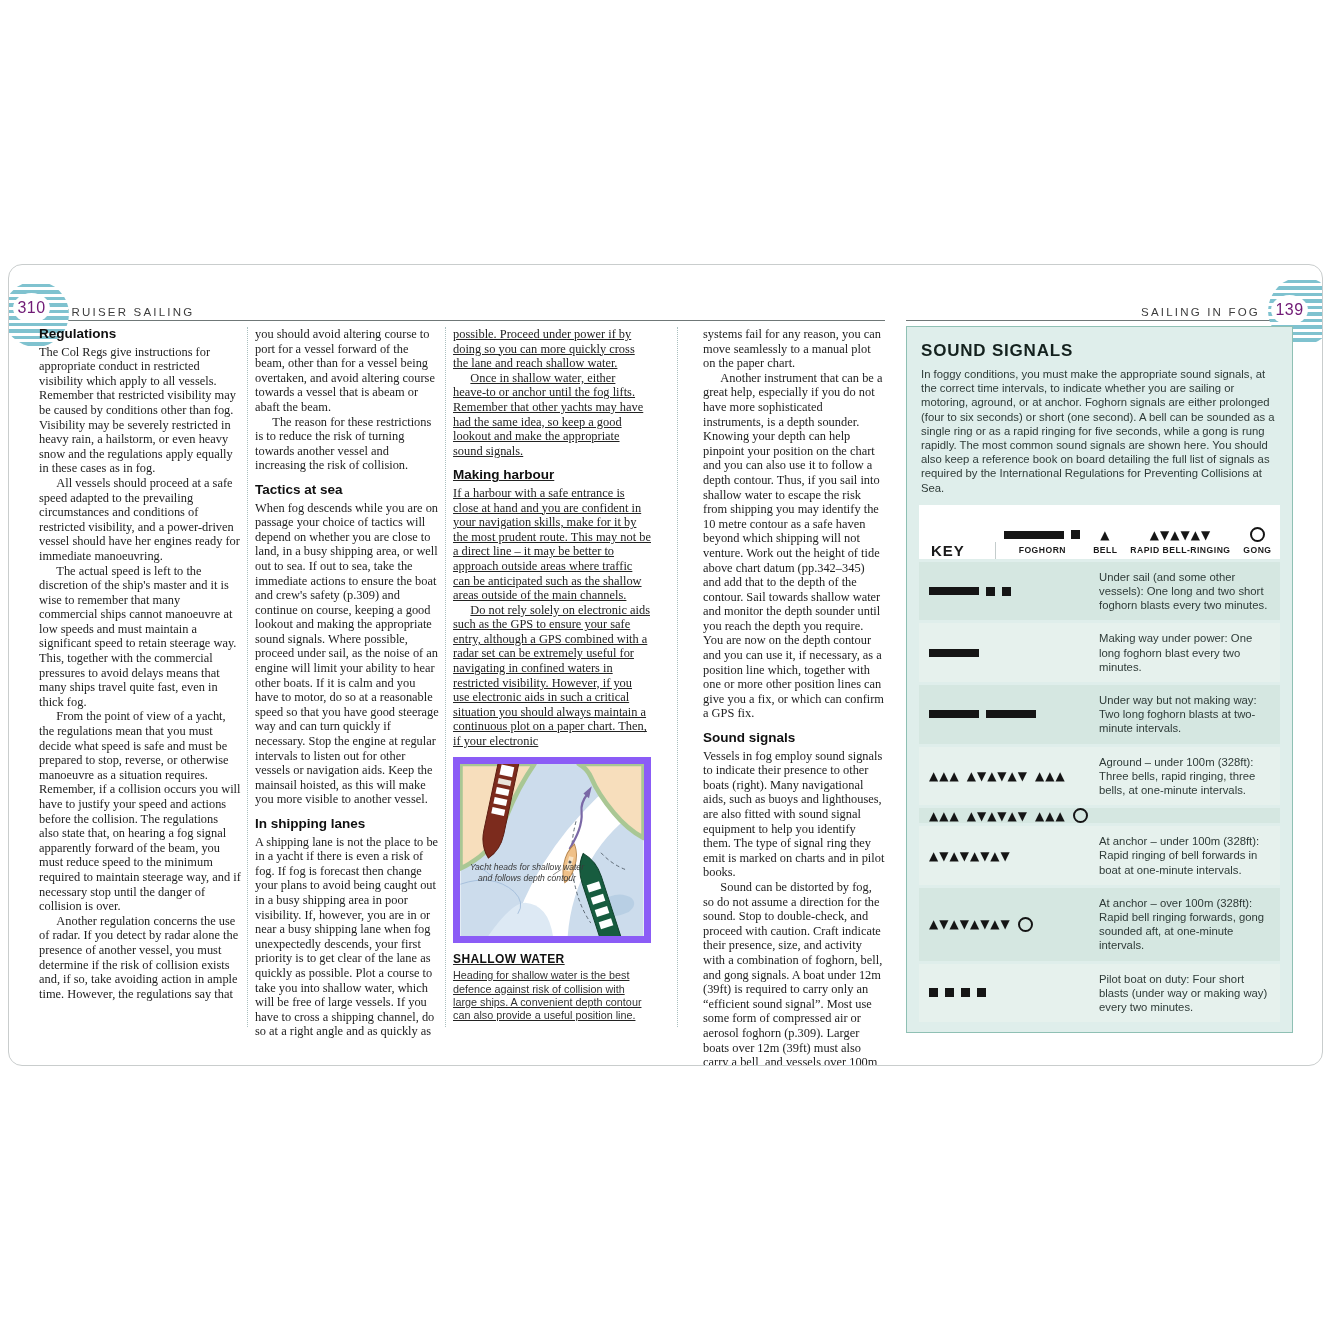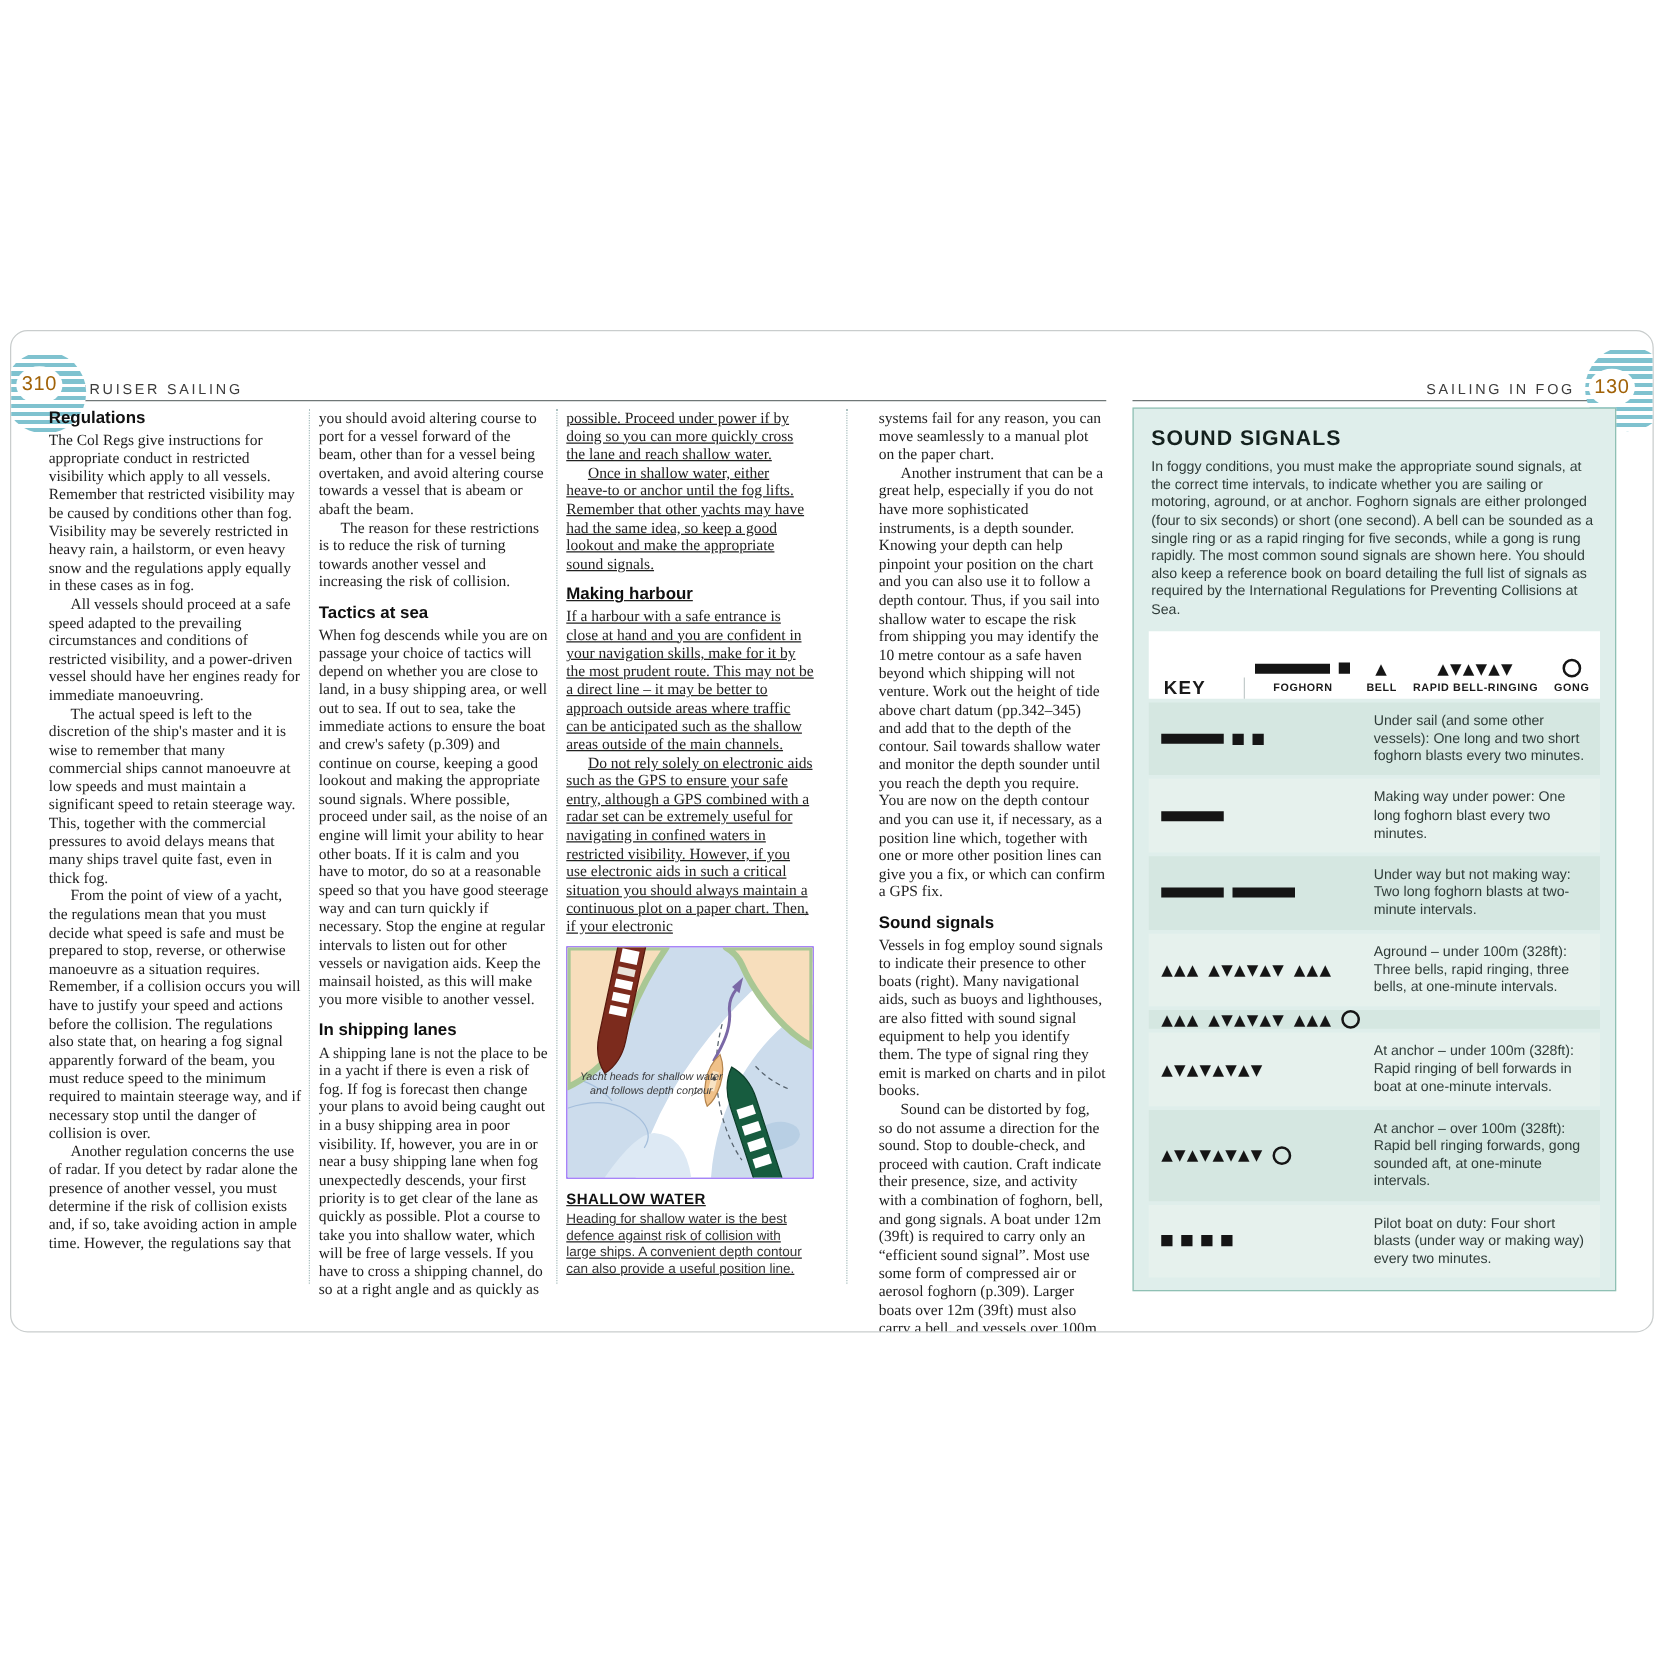--- a/index.html
+++ b/index.html
@@ -12,39 +12,39 @@
   #runhead-right{right:62px;text-align:right;}
   .headrule{position:absolute;top:55px;height:1px;background:#6f7777;}
   #rule-left{left:26px;width:850px;}
   #rule-right{left:897px;width:368px;}
   
   .badge{position:absolute;border-radius:50%;
          background:repeating-linear-gradient(180deg,#ffffff 0 3px,#7fc2cf 3px 6.5px);}
   #badge-left{left:-6px;top:16px;width:66px;height:66px;}
   #badge-right{left:1259px;top:12px;width:68px;height:68px;}
   .badge-num{position:absolute;background:#fff;border-radius:50%;display:flex;align-items:center;justify-content:center;
-             font-size:16px;color:#a16207;letter-spacing:0.5px;}
+             font-size:16px;color:#701a75;letter-spacing:0.5px;}
   #num-left{left:4px;top:28px;width:37px;height:30px;}
   #num-right{left:1262px;top:30px;width:37px;height:30px;}
   
   .col{position:absolute;top:62px;color:#222;font-family:"Liberation Serif",serif;
        font-size:12.4px;line-height:14.6px;text-align:left;}
   #col1{left:30px;width:202px;}
   #col2{left:246px;width:184px;}
   #col3{left:444px;width:198px;text-decoration:underline;}
   #col4{left:694px;width:182px;}
   .col p{margin:0;}
   .col p.ind{text-indent:1.4em;}
   .col h3{margin:10px 0 3px 0;font-family:"Liberation Sans",sans-serif;font-size:13.5px;color:#101010;}
   .col > div > h3:first-child, .col h3:first-child{margin-top:0;}
   .vsep{position:absolute;top:62px;height:700px;width:0;border-left:1px dotted #a9bfbf;}
   #sep1{left:238px;} #sep2{left:436px;} #sep3{left:668px;}
   
   figure{margin:8px 0 0 0;position:relative;}
-  .figwrap{position:relative;width:198px;height:186px;border:1px solid #8b5cf6;box-sizing:border-box;}
+  .figwrap{position:relative;width:198px;height:186px;border:7px solid #8b5cf6;box-sizing:border-box;}
   .figwrap svg{display:block;width:100%;height:100%;}
   .fig-ann{position:absolute;left:8px;top:98px;width:118px;text-align:center;
            font-family:"Liberation Sans",sans-serif;font-style:italic;font-size:8.6px;line-height:11px;color:#3a3a3a;}
   figcaption{font-family:"Liberation Sans",sans-serif;}
   .figcap-title{margin-top:9px;font-weight:bold;font-size:12px;letter-spacing:0.4px;color:#111;}
   .figcap-text{margin-top:3px;font-size:10.8px;line-height:13.4px;color:#333;}
   
   .signals-box{position:absolute;left:897px;top:61px;width:387px;box-sizing:border-box;
                background:#dfeeeb;border:1px solid #8fc0b4;padding:12px 12px 10px 12px;}
   .signals-box h2{margin:2px 0 6px 2px;font-size:17px;letter-spacing:0.8px;color:#14211e;}
@@ -77,21 +77,21 @@
 <div class="card">
 
   <div class="runhead" id="runhead-left">CRUISER SAILING</div>
   <div class="runhead" id="runhead-right">SAILING IN FOG</div>
   <div class="headrule" id="rule-left"></div>
   <div class="headrule" id="rule-right"></div>
 
   <div class="badge" id="badge-left"></div>
   <div class="badge-num" id="num-left">310</div>
   <div class="badge" id="badge-right"></div>
-  <div class="badge-num" id="num-right">130</div>
+  <div class="badge-num" id="num-right">139</div>
 
   <div class="vsep" id="sep1"></div>
   <div class="vsep" id="sep2"></div>
   <div class="vsep" id="sep3"></div>
 
   <div class="col" id="col1">
       <h3>Regulations</h3>
       <p>The Col Regs give instructions for appropriate conduct in restricted visibility which apply to all vessels. Remember that restricted visibility may be caused by conditions other than fog. Visibility may be severely restricted in heavy rain, a hailstorm, or even heavy snow and the regulations apply equally in these cases as in fog.</p>
       <p class="ind">All vessels should proceed at a safe speed adapted to the prevailing circumstances and conditions of restricted visibility, and a power-driven vessel should have her engines ready for immediate manoeuvring.</p>
       <p class="ind">The actual speed is left to the discretion of the ship's master and it is wise to remember that many commercial ships cannot manoeuvre at low speeds and must maintain a significant speed to retain steerage way. This, together with the commercial pressures to avoid delays means that many ships travel quite fast, even in thick fog.</p>

